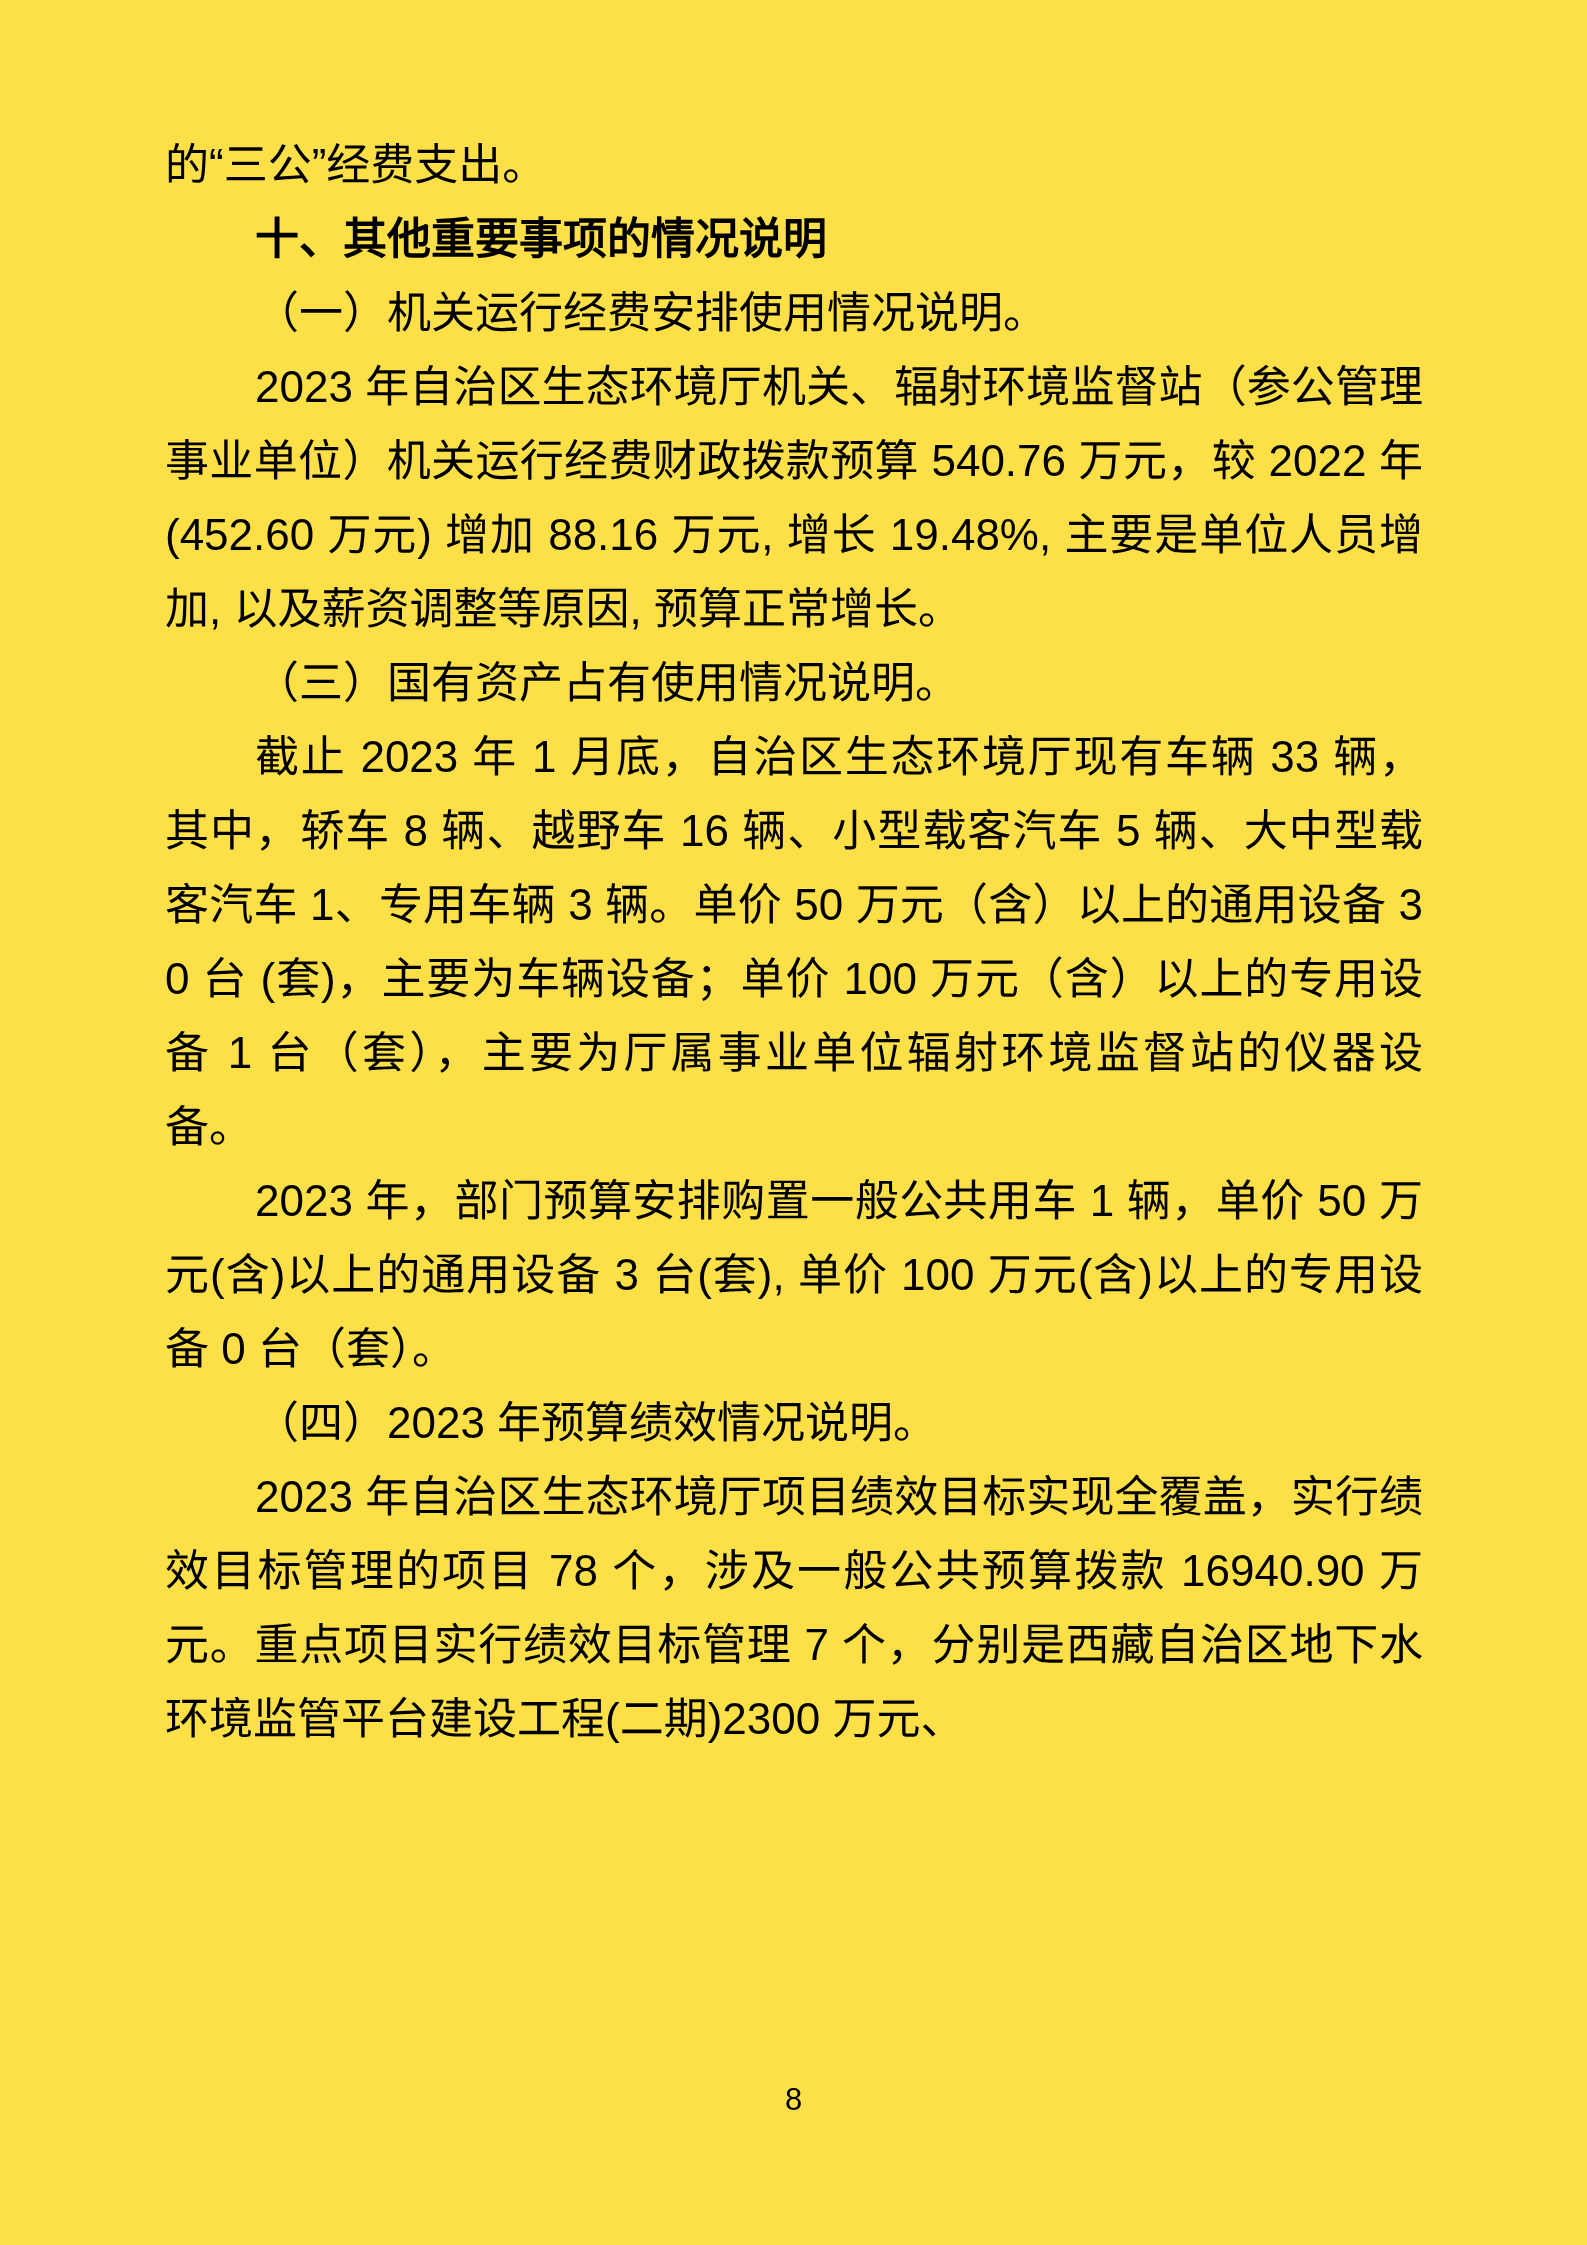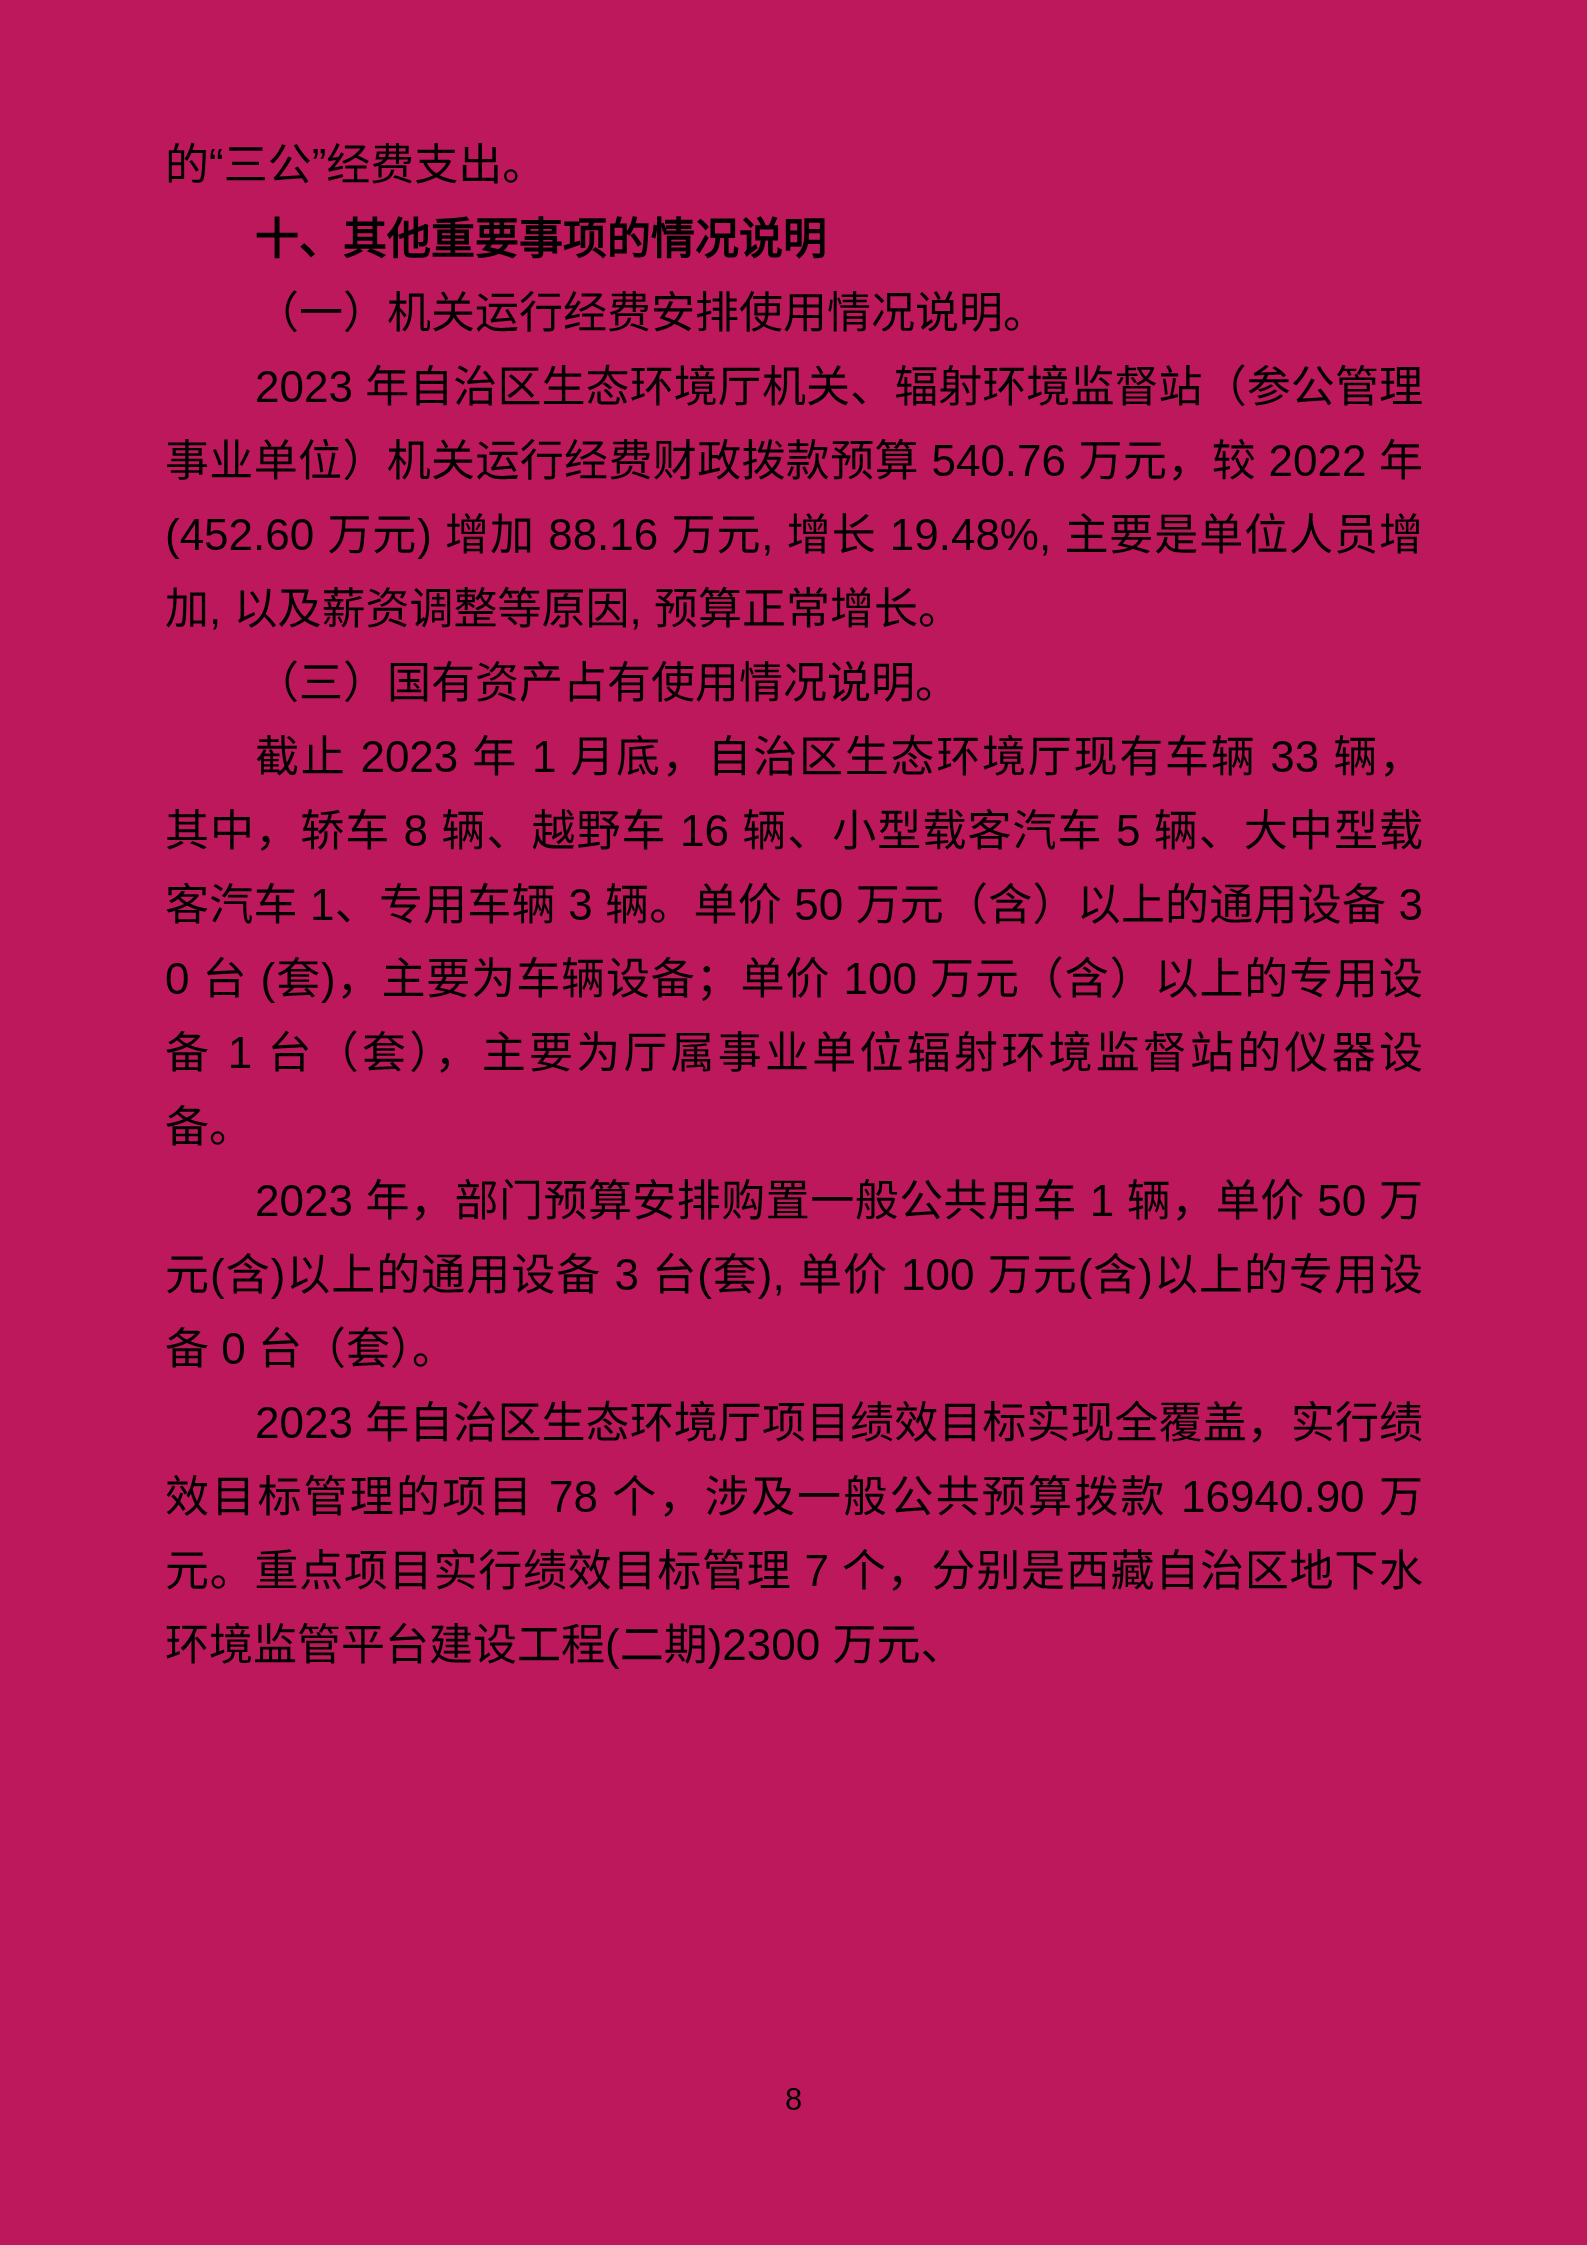--- a/index.html
+++ b/index.html
@@ -4,21 +4,21 @@
 <style>
   html, body {
     margin: 0;
     padding: 0;
     background: #ffffff;
   }
   .page {
     position: relative;
     width: 1587px;
     height: 2245px;
-    background: #be185d;
+    background: #fde047;
     overflow: hidden;
     font-family: "Liberation Sans", "DejaVu Sans", sans-serif;
     color: #000000;
   }
   .content {
     position: absolute;
     left: 165px;
     top: 128px;
     width: 1258px;
     font-size: 44px;
@@ -55,16 +55,17 @@
 
 <div class="page">
   <div class="content">
     <p class="no-indent">的“三公”经费支出。</p>
     <p class="heading">十、其他重要事项的情况说明</p>
     <p>（一）机关运行经费安排使用情况说明。</p>
     <p>2023 年自治区生态环境厅机关、辐射环境监督站（参公管理事业单位）机关运行经费财政拨款预算 540.76 万元，较 2022 年 (452.60 万元) 增加 88.16 万元, 增长 19.48%, 主要是单位人员增加, 以及薪资调整等原因, 预算正常增长。</p>
     <p>（三）国有资产占有使用情况说明。</p>
     <p>截止 2023 年 1 月底，自治区生态环境厅现有车辆 33 辆，其中，轿车 8 辆、越野车 16 辆、小型载客汽车 5 辆、大中型载客汽车 1、专用车辆 3 辆。单价 50 万元（含）以上的通用设备 30 台 (套)，主要为车辆设备；单价 100 万元（含）以上的专用设备 1 台（套），主要为厅属事业单位辐射环境监督站的仪器设备。</p>
     <p>2023 年，部门预算安排购置一般公共用车 1 辆，单价 50 万元(含)以上的通用设备 3 台(套), 单价 100 万元(含)以上的专用设备 0 台（套）。</p>
+    <p>（四）2023 年预算绩效情况说明。</p>
     <p>2023 年自治区生态环境厅项目绩效目标实现全覆盖，实行绩效目标管理的项目 78 个，涉及一般公共预算拨款 16940.90 万元。重点项目实行绩效目标管理 7 个，分别是西藏自治区地下水环境监管平台建设工程(二期)2300 万元、</p>
   </div>
   <div class="page-number">8</div>
 </div>
 
 </body></html>

